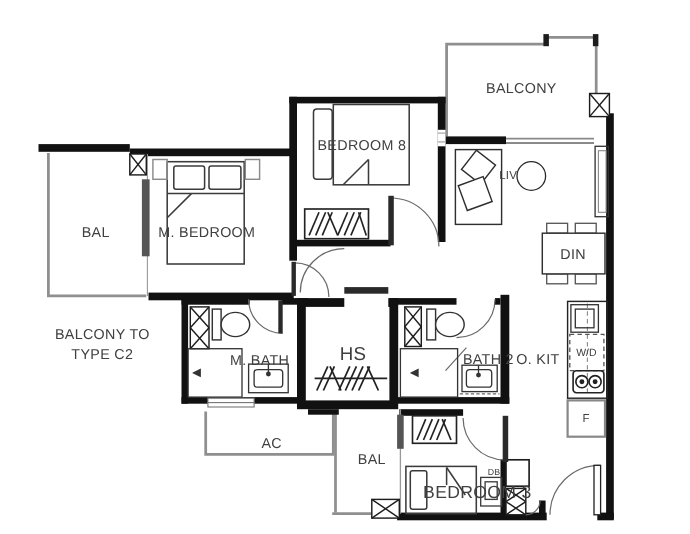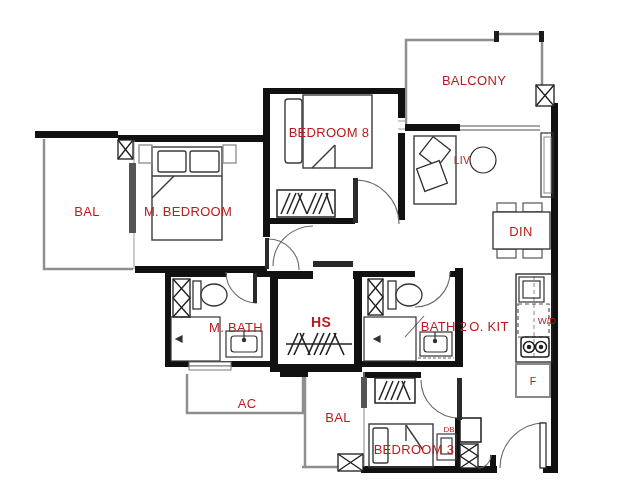--- a/index.html
+++ b/index.html
@@ -1,35 +1,35 @@
 <!DOCTYPE html>
 <html><head>
 <meta charset="utf-8">
 <style>
   html,body{margin:0;padding:0;background:#ffffff;}
   #plan{position:relative;width:627px;height:485px;background:#ffffff;overflow:hidden;
         font-family:"Liberation Sans",sans-serif;}
   #plan svg{position:absolute;left:0;top:0;}
-  .lb{position:absolute;transform:translate(-50%,-50%);font-size:13px;color:#b91c1c;
+  .lb{position:absolute;transform:translate(-50%,-50%);font-size:13px;color:#404040;
       white-space:nowrap;letter-spacing:.3px;line-height:1;}
   .lb-balcony-top{left:474px;top:80px;}
   .lb-bal-left{left:87px;top:211px;}
   .lb-m-bedroom{left:188px;top:211px;}
   .lb-bedroom-2{left:329px;top:132px;}
   .lb-liv{left:462px;top:160px;font-size:10.5px;letter-spacing:.2px;}
   .lb-din{left:521px;top:231px;}
   .lb-m-bath{left:236px;top:327px;}
-  .lb-hs{left:321px;top:322px;font-size:14px;font-weight:bold;}
+  .lb-hs{left:321px;top:322px;font-size:17px;}
   .lb-bath-2{left:429px;top:326px;margin-left:15px;}
   .lb-o-kit{left:489px;top:326px;text-align:center;}
-  .lb-wd{left:533px;top:321px;font-size:9.5px;letter-spacing:0;margin-left:14px;}
+  .lb-wd{left:533px;top:321px;font-size:9.5px;letter-spacing:0;}
   .lb-f{left:533px;top:381px;font-size:10.5px;}
   .lb-ac{left:247px;top:391px;margin-top:12px;}
   .lb-bal-bottom{left:338px;top:417px;}
-  .lb-bedroom-3{left:414px;top:449px;font-size:13px;}
+  .lb-bedroom-3{left:434px;top:449px;font-size:16px;}
   .lb-db{left:449px;top:430px;font-size:8px;letter-spacing:0;}
   .lb-note{left:93px;top:313px;text-align:center;line-height:18px;}
 </style>
 </head>
 <body>
 
 <div id="plan">
   <svg width="627" height="485" viewBox="0 0 627 485">
 
     <g stroke="#8f8f8f" stroke-width="2.5" fill="none">
@@ -301,13 +301,17 @@
   <div class="lb lb-m-bath">M. BATH</div>
   <div class="lb lb-hs">HS</div>
   <div class="lb lb-bath-2">BATH 2</div>
   <div class="lb lb-o-kit">O. KIT</div>
   <div class="lb lb-wd">W/D</div>
   <div class="lb lb-f">F</div>
   <div class="lb lb-ac">AC</div>
   <div class="lb lb-bal-bottom">BAL</div>
   <div class="lb lb-bedroom-3">BEDROOM 3</div>
   <div class="lb lb-db">DB</div>
+  <div class="lb lb-note">
+    <div>BALCONY TO</div>
+    <div>TYPE C2</div>
+  </div>
 </div>
 
 </body></html>

